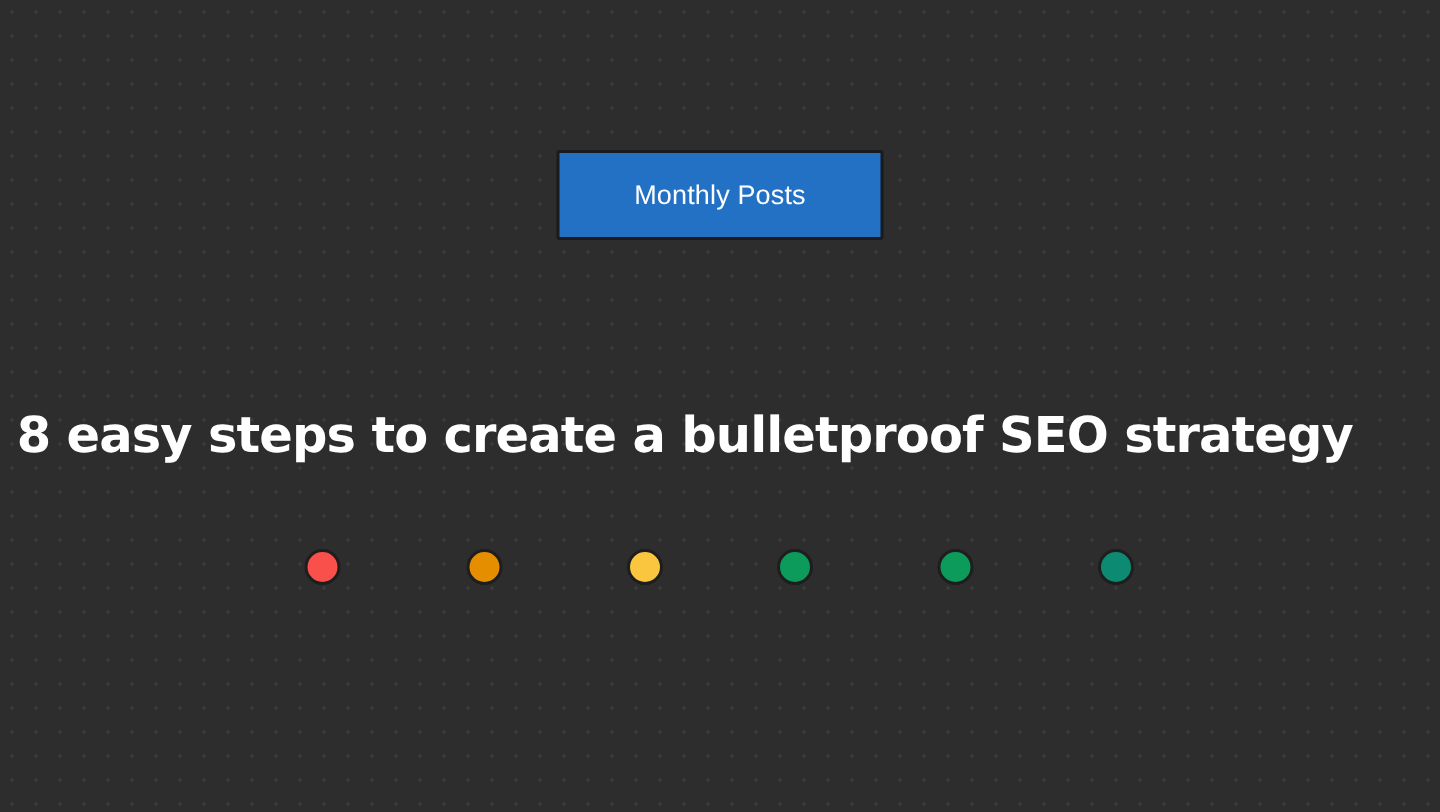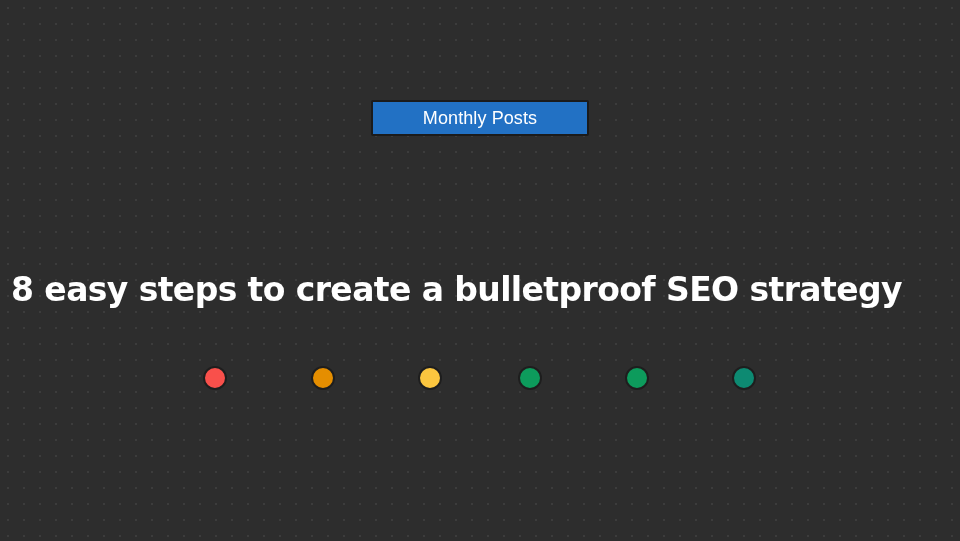--- a/index.html
+++ b/index.html
@@ -35,21 +35,21 @@
     width: 960px;
     display: flex;
     justify-content: center;
   }
 
   .badge {
     display: inline-flex;
     align-items: center;
     justify-content: center;
     height: 32px;
-    padding: 0 16px;
+    padding: 12px 16px;
     min-width: 182px;
     box-sizing: content-box;
     background: #2271c4;
     border: 2px solid #1b1b1b;
     border-radius: 2px;
     color: #ffffff;
     font-family: "Liberation Sans", sans-serif;
     font-size: 18px;
     font-weight: 400;
     line-height: 32px;

